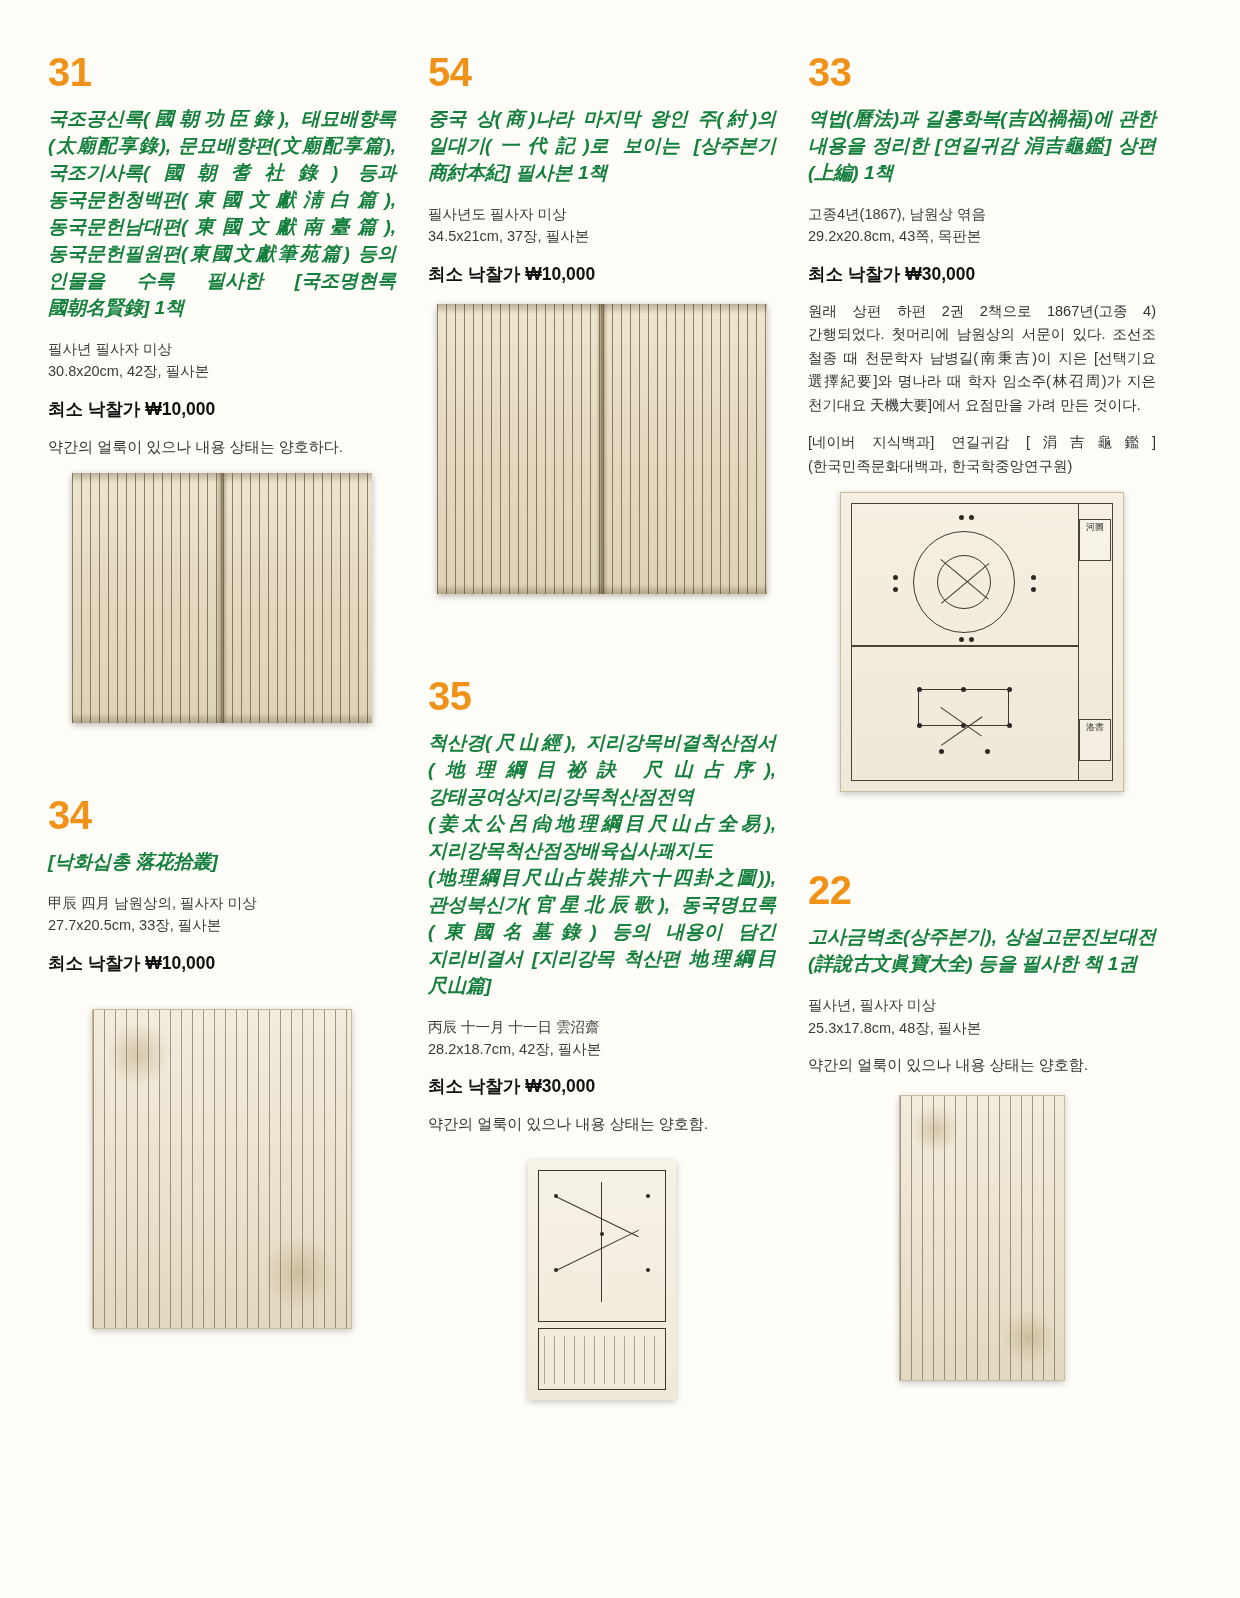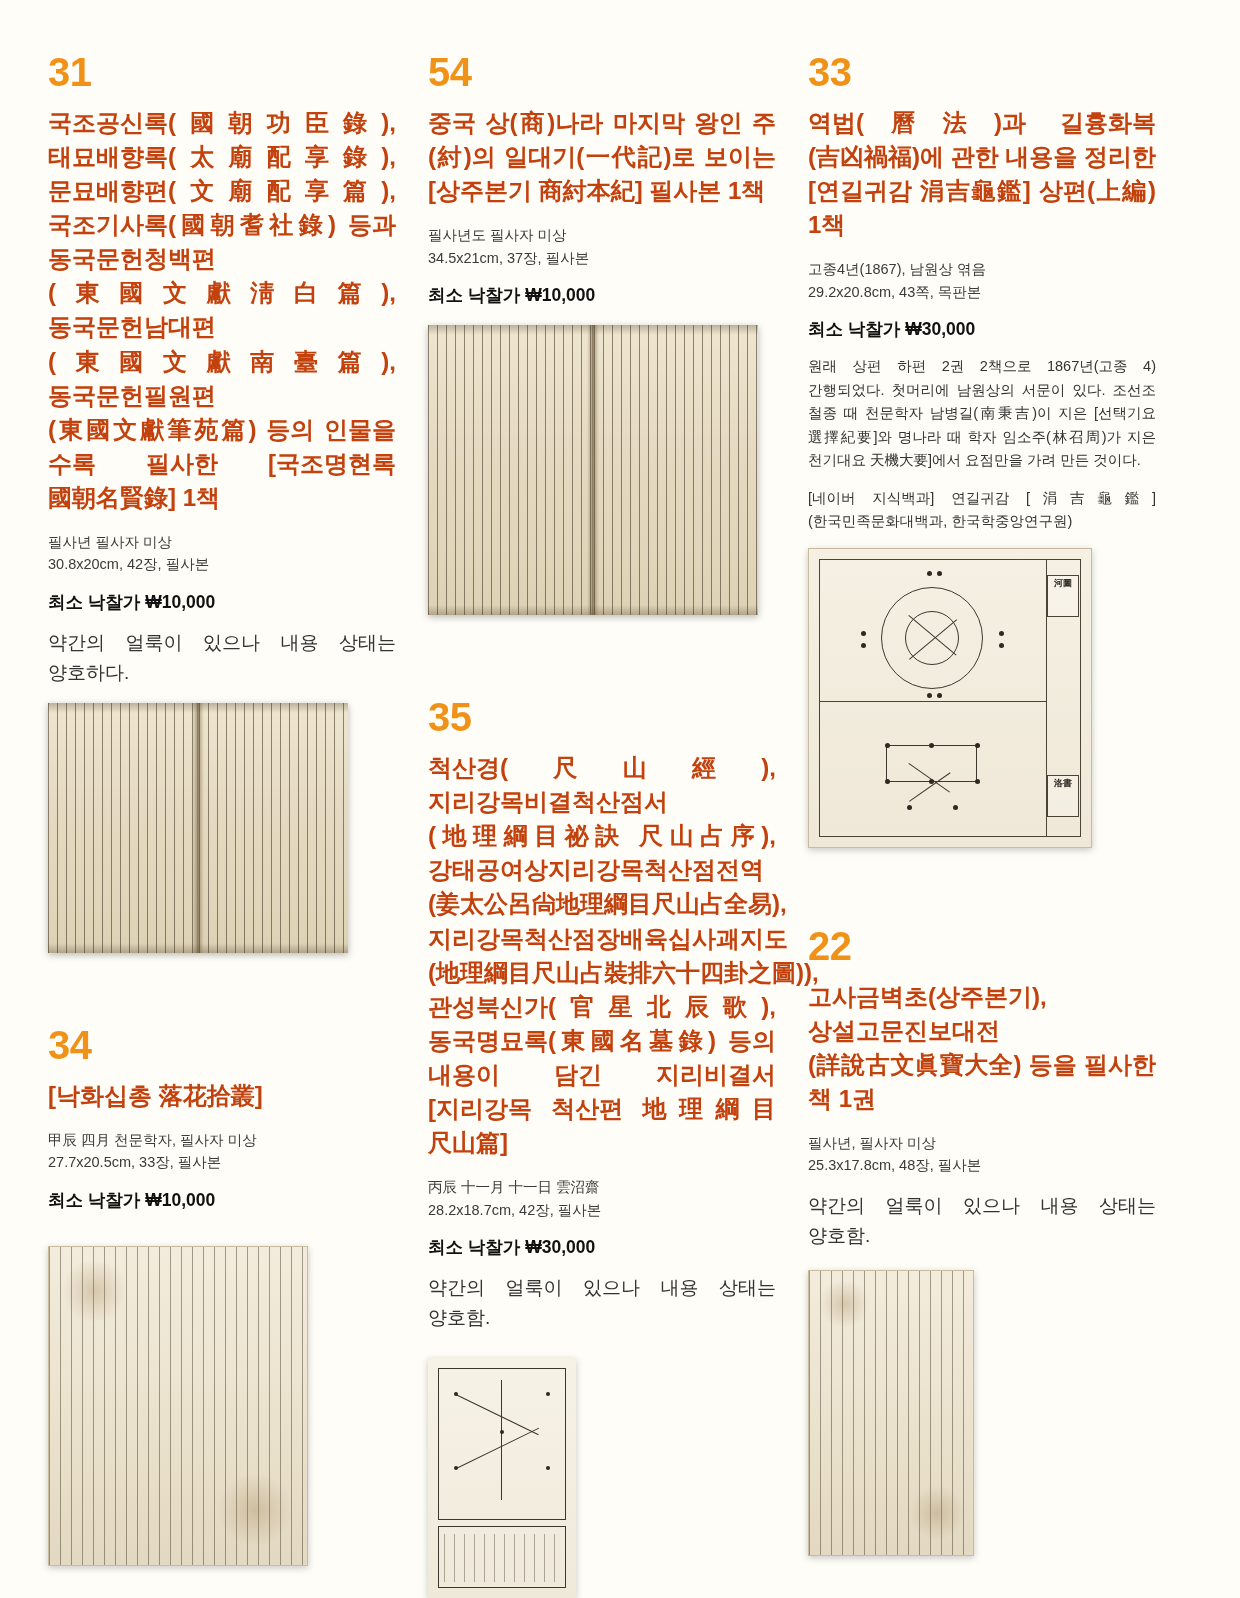--- a/index.html
+++ b/index.html
@@ -38,63 +38,63 @@
   }
   .lot-number {
     font-size: 40px;
     font-weight: bold;
     color: #f09217;
     line-height: 1;
     margin: 0 0 14px 0;
     letter-spacing: -0.5px;
   }
   .lot-title {
-    font-size: 24px;
+    font-size: 19px;
     font-weight: bold;
     line-height: 1.42;
     margin: 0 0 16px 0;
-    color: #c2410c;
+    color: #15803d;
     text-align: justify;
     word-break: keep-all;
+    font-style: italic;
   }
   .lot-meta {
     font-size: 14.5px;
     line-height: 1.55;
     color: #3b3b3b;
     margin: 0 0 14px 0;
     word-break: keep-all;
   }
   .lot-price {
     font-size: 17.5px;
     font-weight: bold;
     color: #111;
     margin: 0 0 14px 0;
   }
   .lot-note {
-    font-size: 19px;
+    font-size: 15px;
     line-height: 1.6;
     color: #333;
     margin: 0 0 14px 0;
     word-break: keep-all;
     text-align: justify;
   }
   .lot-desc {
     font-size: 14.5px;
     line-height: 1.62;
     color: #333;
     margin: 0 0 14px 0;
     word-break: keep-all;
     text-align: justify;
   }
   
   .img-wrap {
     margin: 10px 0 6px 0;
     display: flex;
-    justify-content: flex-start;
-    font-weight: bold;
+    justify-content: center;
   }
   .book {
     position: relative;
     background: #cfc2a6;
     box-shadow: 0 2px 7px rgba(0,0,0,.28);
     display: flex;
     overflow: hidden;
   }
   .book .page-l, .book .page-r {
     position: relative;
@@ -239,21 +239,21 @@
             <div class="edge-top"></div>
             <div class="edge-bot"></div>
           </div>
         </div>
       </div>
 
       <div class="lot" style="margin-top:72px;">
         <div class="lot-number">34</div>
         <div class="lot-title">[낙화십총 落花拾叢]</div>
         <div class="lot-meta">
-          <span>甲辰 四月 천문학자, 필사자 미상</span><br>
+          <span>甲辰 四月 남원상의, 필사자 미상</span><br>
           <span>27.7x20.5cm, 33장, 필사본</span>
         </div>
         <div class="lot-price">최소 낙찰가 ₩10,000</div>
         <div class="img-wrap" style="margin-top:34px;">
           <div class="leaf" style="width:258px;height:318px;">
             <div class="stain" style="left:10px;top:14px;width:70px;height:60px;"></div>
             <div class="stain" style="right:12px;bottom:20px;width:80px;height:70px;"></div>
           </div>
         </div>
       </div>

